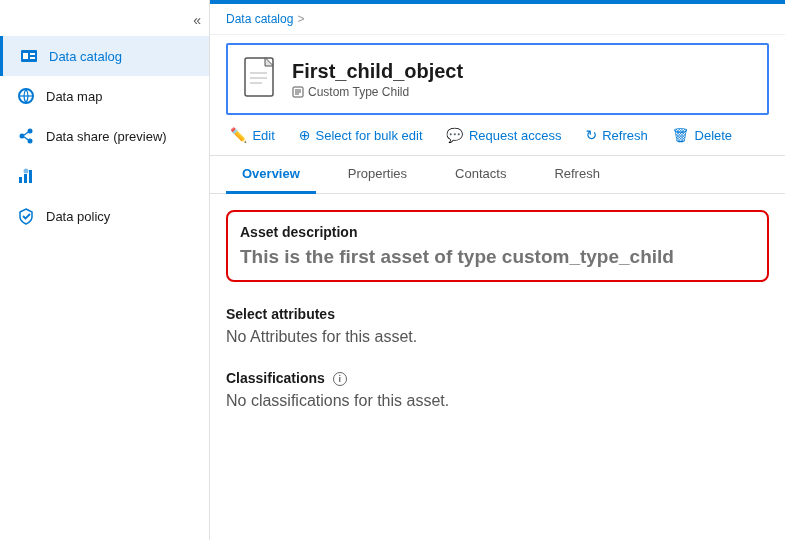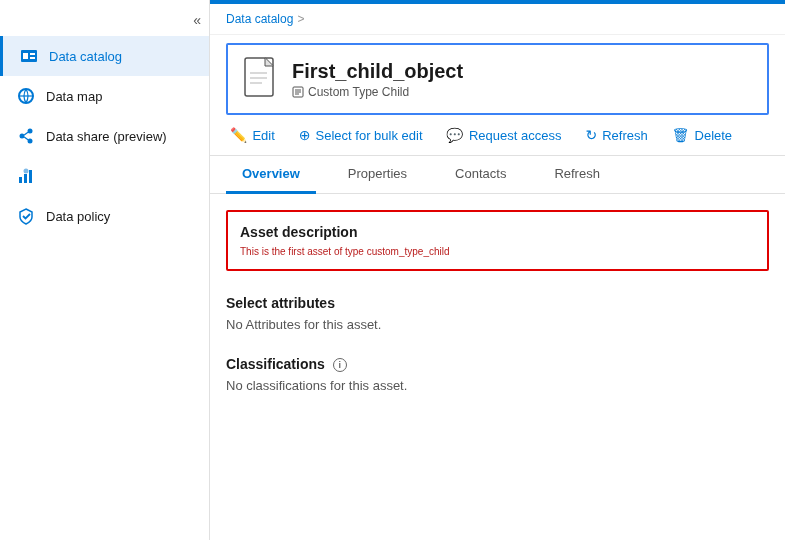--- a/index.html
+++ b/index.html
@@ -158,35 +158,36 @@
       overflow-y: auto;
     }
 
     
     .section {
       margin-bottom: 24px;
     }
     .section-box {
       border: 2px solid #e00000;
       padding: 12px;
-      border-radius: 2px;
+      border-radius: 8px;
       margin-bottom: 24px;
     }
     .section-title {
       font-size: 14px;
       font-weight: 700;
       color: #1a1a1a;
       margin-bottom: 6px;
     }
     .section-value {
-      font-size: 10px;
-      color: #b91c1c;
+      font-size: 19px;
+      color: #737373;
+      font-weight: bold;
     }
     .section-empty {
-      font-size: 13px;
+      font-size: 16px;
       color: #555;
     }
     .section-link {
       font-size: 13px;
       color: #0078d4;
       cursor: pointer;
       text-decoration: none;
     }
 
     

